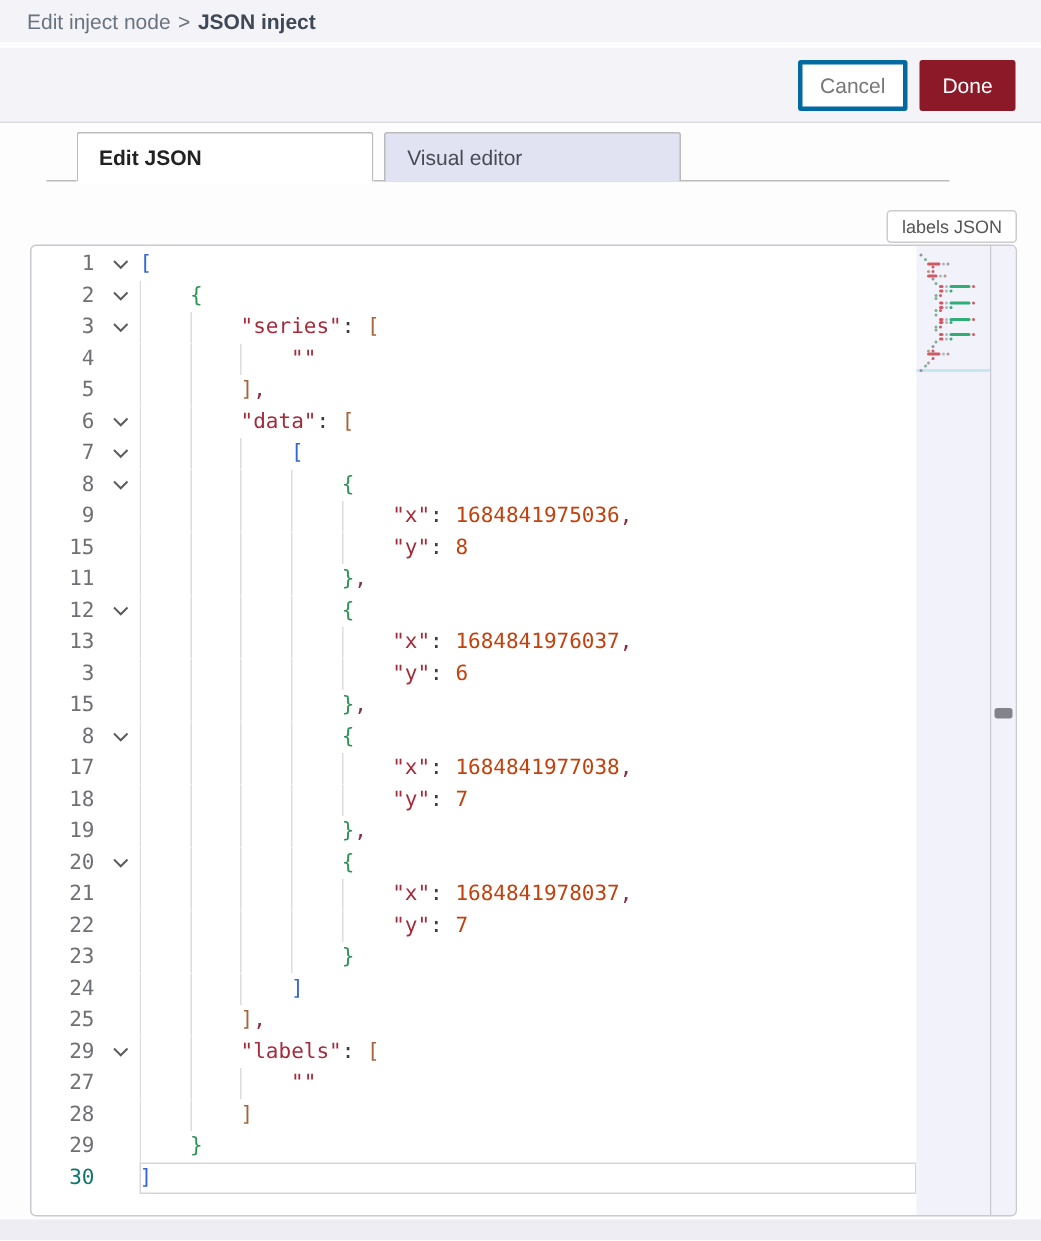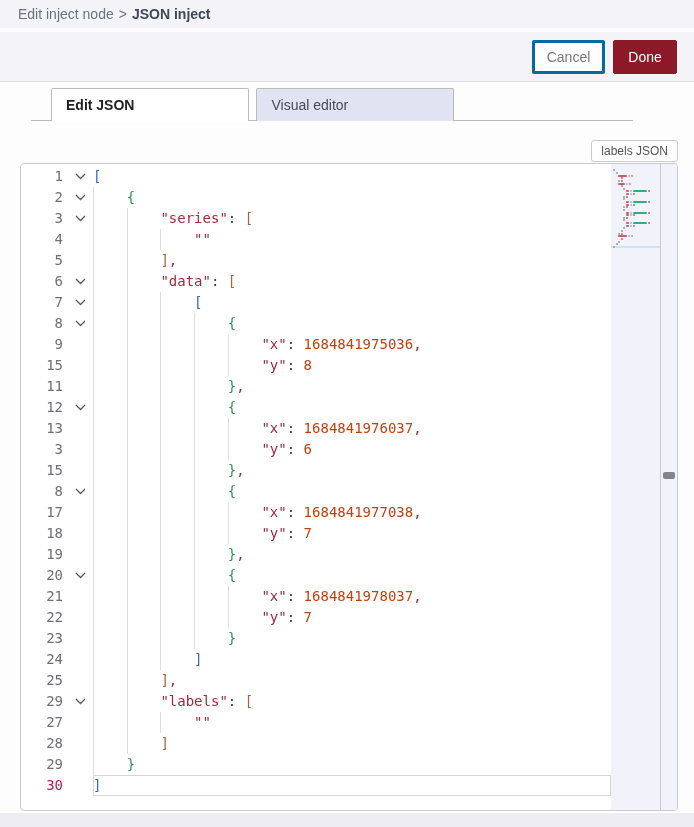--- a/index.html
+++ b/index.html
@@ -41,21 +41,21 @@
   .editor { position:absolute; top:163px; left:20px; width:658px; height:648px;
             background:#ffffff; border:1px solid #c9c9cf; border-radius:4px;
             display:flex; overflow:hidden; }
   .code-col { flex:1; padding-top:2px; font-family:"DejaVu Sans Mono","Liberation Mono",monospace;
               font-size:14px; overflow:hidden; }
   .code-row { display:flex; height:21px; line-height:21px; white-space:pre; }
   .ln { width:46px; text-align:right; padding-right:4px; color:#6f6f76; flex:none;
         font-size:14px; }
   .fold { width:26px; flex:none; display:flex; align-items:center; justify-content:center; }
   .row-content { flex:1; display:flex; align-items:stretch; overflow:hidden; }
-  .code-row.current .ln { color:#be185d; }
+  .code-row.current .ln { color:#0f766e; }
   .code-row.current .row-content { outline:1px solid #d5d5da; outline-offset:-1px; }
   .guide { display:inline-block; width:33.7px; flex:none; border-left:1px solid #dcdce1; }
   .toks { line-height:21px; }
   .tk-b1 { color:#3667d2; } .tk-b2 { color:#2d9355; } .tk-b3 { color:#a5663e; }
   .tk-key { color:#a52a3a; } .tk-str { color:#a52a3a; }
   .tk-num { color:#c2410c; } .tk-comma { color:#8b3040; } .tk-colon { color:#3b3b3b; }
 
   
   .minimap { width:50px; flex:none; background:#f2f2fa; border-right:1px solid #c9c9d3;
              padding-top:5px; position:relative; }

